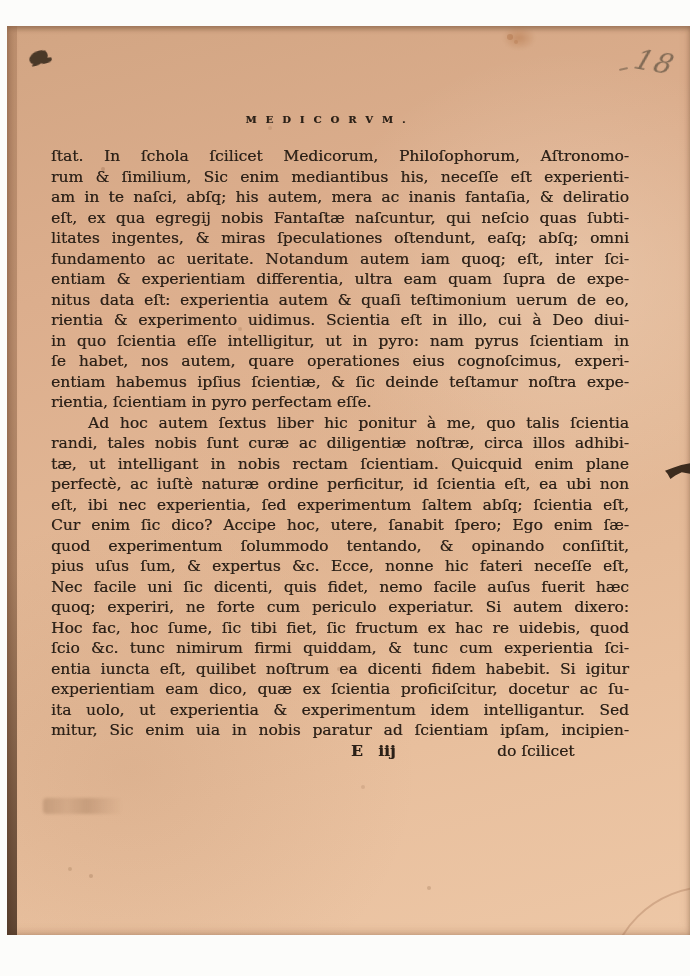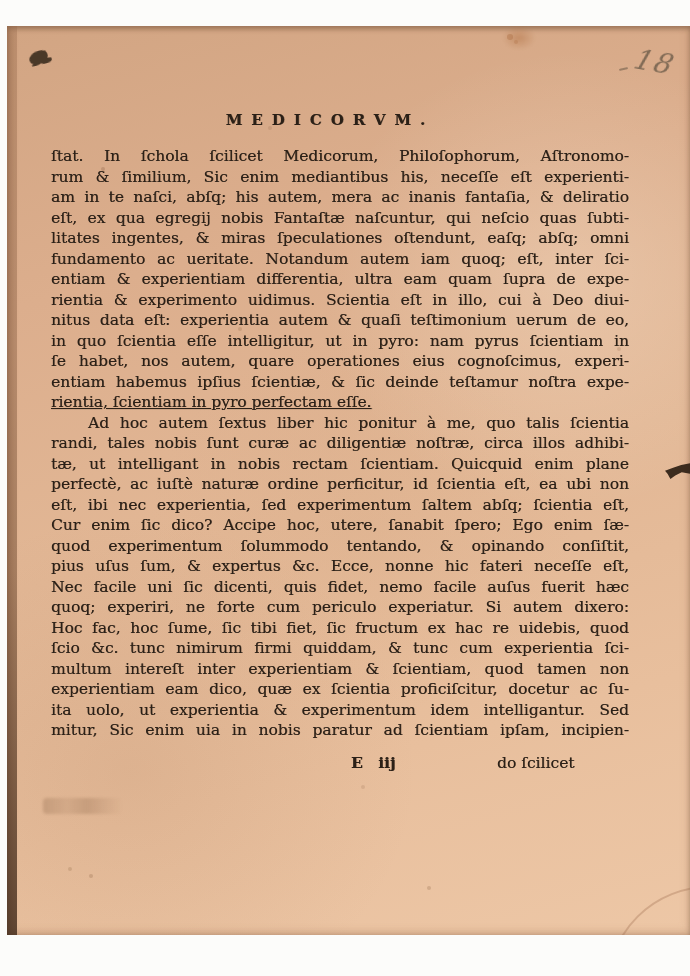--- a/index.html
+++ b/index.html
@@ -88,27 +88,27 @@
     border:2px solid rgba(150,100,70,.30);border-radius:50%;
   }
   
   .textblock{
     position:absolute;left:44px;top:84px;width:578px;
     color:#2b2017;font-size:15.5px;line-height:20.5px;
     text-shadow:.4px .2px 0 rgba(43,33,23,.55);
   }
   .running-header{
     height:21px;text-align:center;font-weight:bold;
-    letter-spacing:9px;font-size:15px;margin-bottom:15px;
+    letter-spacing:9px;font-size:10px;margin-bottom:15px;
     transform:translateX(-10px);
   }
   .line{height:20.5px;text-align:justify;text-align-last:justify;white-space:normal;}
-  .line.short{text-align-last:left;text-decoration:underline;}
+  .line.short{text-align-last:left;}
   .line.indent{padding-left:37px;}
-  .sigline{position:relative;height:20.5px;margin-top:12px;}
+  .sigline{position:relative;height:20.5px;margin-top:0;}
   .sig{position:absolute;left:300px;word-spacing:10px;font-weight:bold;}
   .catch{position:absolute;left:446px;}
 </style>
 </head>
 <body>
 
 <div class="scan">
   <div class="edge-left"></div>
   <div class="specks"></div>
   <div class="stain-top"></div>
@@ -122,39 +122,39 @@
   <div class="textblock">
     <div class="running-header">MEDICORVM.</div>
 
     <div class="line">ſtat. In ſchola ſcilicet Medicorum, Philoſophorum, Aſtronomo-</div>
     <div class="line">rum &amp; ſimilium, Sic enim mediantibus his, neceſſe eſt experienti-</div>
     <div class="line">am in te naſci, abſq; his autem, mera ac inanis fantaſia, &amp; deliratio</div>
     <div class="line">eſt, ex qua egregij nobis Fantaſtæ naſcuntur, qui neſcio quas ſubti-</div>
     <div class="line">litates ingentes, &amp; miras ſpeculationes oſtendunt, eaſq; abſq; omni</div>
     <div class="line">fundamento ac ueritate. Notandum autem iam quoq; eſt, inter ſci-</div>
     <div class="line">entiam &amp; experientiam differentia, ultra eam quam ſupra de expe-</div>
+    <div class="line">nitus data eſt: experientia autem &amp; quaſi teſtimonium uerum de eo,</div>
     <div class="line">rientia &amp; experimento uidimus. Scientia eſt in illo, cui à Deo diui-</div>
-    <div class="line">nitus data eſt: experientia autem &amp; quaſi teſtimonium uerum de eo,</div>
     <div class="line">in quo ſcientia eſſe intelligitur, ut in pyro: nam pyrus ſcientiam in</div>
     <div class="line">ſe habet, nos autem, quare operationes eius cognoſcimus, experi-</div>
     <div class="line">entiam habemus ipſius ſcientiæ, &amp; ſic deinde teſtamur noſtra expe-</div>
     <div class="line short">rientia, ſcientiam in pyro perfectam eſſe.</div>
     <div class="line indent">Ad hoc autem ſextus liber hic ponitur à me, quo talis ſcientia</div>
     <div class="line">randi, tales nobis ſunt curæ ac diligentiæ noſtræ, circa illos adhibi-</div>
     <div class="line">tæ, ut intelligant in nobis rectam ſcientiam. Quicquid enim plane</div>
     <div class="line">perfectè, ac iuſtè naturæ ordine perficitur, id ſcientia eſt, ea ubi non</div>
     <div class="line">eſt, ibi nec experientia, ſed experimentum ſaltem abſq; ſcientia eſt,</div>
     <div class="line">Cur enim ſic dico? Accipe hoc, utere, ſanabit ſpero; Ego enim ſæ-</div>
     <div class="line">quod experimentum ſolummodo tentando, &amp; opinando conſiſtit,</div>
     <div class="line">pius uſus ſum, &amp; expertus &amp;c. Ecce, nonne hic fateri neceſſe eſt,</div>
     <div class="line">Nec facile uni ſic dicenti, quis fidet, nemo facile auſus fuerit hæc</div>
     <div class="line">quoq; experiri, ne forte cum periculo experiatur. Si autem dixero:</div>
     <div class="line">Hoc fac, hoc ſume, ſic tibi fiet, ſic fructum ex hac re uidebis, quod</div>
     <div class="line">ſcio &amp;c. tunc nimirum firmi quiddam, &amp; tunc cum experientia ſci-</div>
-    <div class="line">multum intereſt inter experientiam &amp; ſcientiam, quod tamen non</div>
+    <div class="line">entia iuncta eſt, quilibet noſtrum ea dicenti fidem habebit. Si igitur</div>
     <div class="line">experientiam eam dico, quæ ex ſcientia proficiſcitur, docetur ac ſu-</div>
     <div class="line">ita uolo, ut experientia &amp; experimentum idem intelligantur. Sed</div>
     <div class="line">mitur, Sic enim uia in nobis paratur ad ſcientiam ipſam, incipien-</div>
 
     <div class="sigline">
       <span class="sig">E iij</span>
       <span class="catch">do ſcilicet</span>
     </div>
   </div>
 </div>

